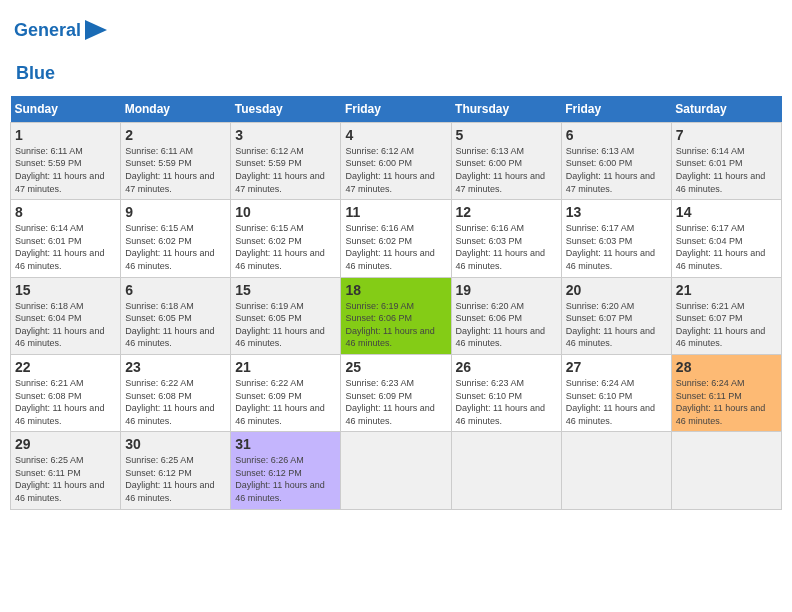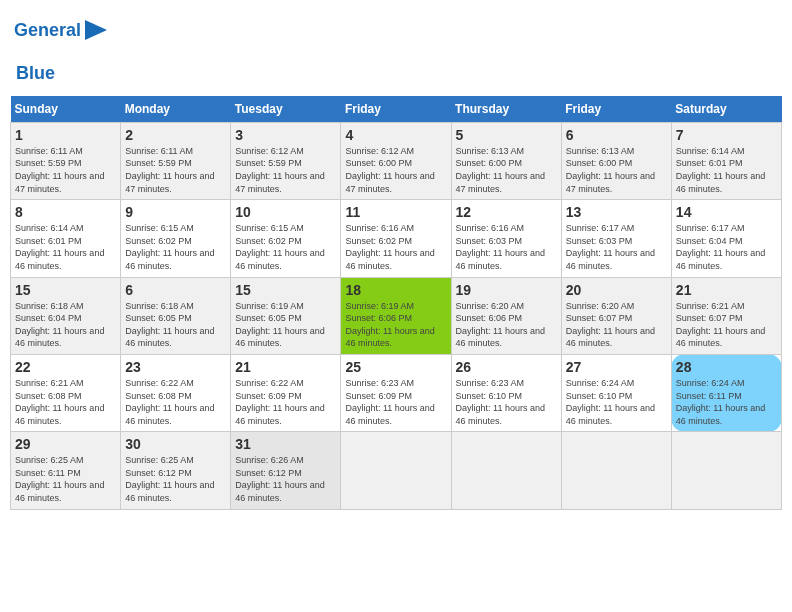--- a/index.html
+++ b/index.html
@@ -230,35 +230,35 @@
 <div class="day-info">Sunrise: 6:23 AM<br>Sunset: 6:09 PM<br>Daylight: 11 hours and 46 minutes.</div>
         </td>
         <td style="background: rgb(255, 255, 255);">
           <span class="day-number">26</span>
 <div class="day-info">Sunrise: 6:23 AM<br>Sunset: 6:10 PM<br>Daylight: 11 hours and 46 minutes.</div>
         </td>
         <td style="background: rgb(255, 255, 255);">
           <span class="day-number">27</span>
 <div class="day-info">Sunrise: 6:24 AM<br>Sunset: 6:10 PM<br>Daylight: 11 hours and 46 minutes.</div>
         </td>
-        <td style="background: #7dd3fc; border-radius: 14px;">
+        <td style="background: #fdba74;">
           <span class="day-number">28</span>
 <div class="day-info">Sunrise: 6:24 AM<br>Sunset: 6:11 PM<br>Daylight: 11 hours and 46 minutes.</div>
         </td>
       </tr>
       <tr>
         <td style="background: rgb(240, 240, 240);">
           <span class="day-number">29</span>
 <div class="day-info">Sunrise: 6:25 AM<br>Sunset: 6:11 PM<br>Daylight: 11 hours and 46 minutes.</div>
         </td>
         <td style="background: rgb(240, 240, 240);">
           <span class="day-number">30</span>
 <div class="day-info">Sunrise: 6:25 AM<br>Sunset: 6:12 PM<br>Daylight: 11 hours and 46 minutes.</div>
         </td>
-        <td style="background: #e5e5e5;">
+        <td style="background: #c4b5fd;">
           <span class="day-number">31</span>
 <div class="day-info">Sunrise: 6:26 AM<br>Sunset: 6:12 PM<br>Daylight: 11 hours and 46 minutes.</div>
         </td>
         <td class="empty-cell"></td>
         <td class="empty-cell"></td>
         <td class="empty-cell"></td>
         <td class="empty-cell"></td>
       </tr>
     </tbody>
 </table>

